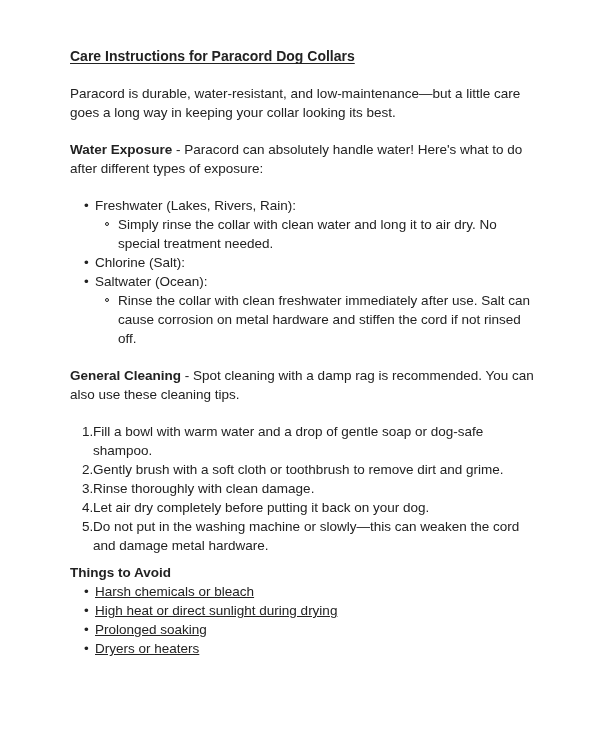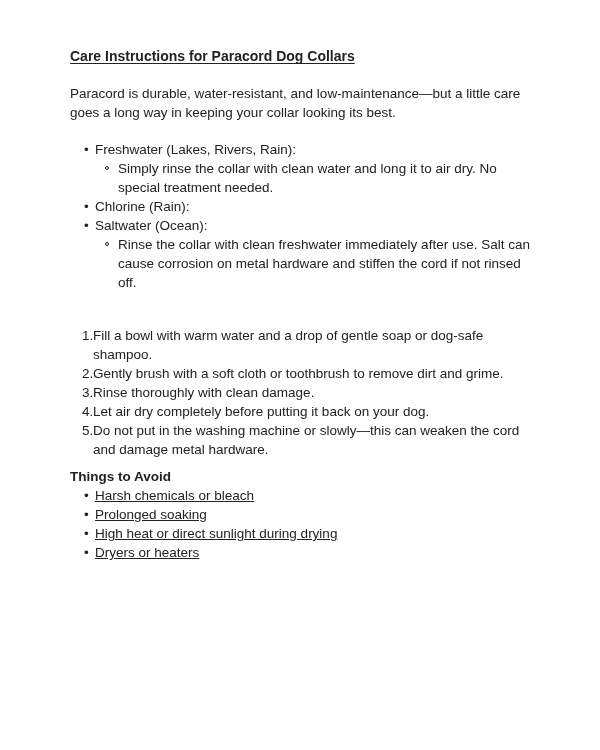--- a/index.html
+++ b/index.html
@@ -34,21 +34,21 @@
   .para {
     margin: 0 0 18px 0;
     white-space: pre-line;
   }
   .para strong { font-weight: 700; }
   ul.bullets, ol.steps, ul.sub {
     list-style: none;
     margin: 0;
     padding: 0;
   }
-  ul.bullets { margin-bottom: 34px; }
+  ul.bullets { margin-bottom: 18px; }
   ul.bullets > li {
     position: relative;
     padding-left: 25px;
   }
   ul.bullets > li::before {
     content: "\2022";
     position: absolute;
     left: 14px;
     top: 0;
   }
@@ -94,55 +94,59 @@
 </head>
 <body>
 
 <div class="doc">
 
   <h1 class="title">Care Instructions for Paracord Dog Collars</h1>
 
   <p class="para">Paracord is durable, water-resistant, and low-maintenance—but a little care
 goes a long way in keeping your collar looking its best.</p>
 
+  <p class="para"><strong>Water Exposure</strong><span> - Paracord can absolutely handle water! Here's what to do
+after different types of exposure:</span></p>
 
   <ul class="bullets">
     <li>
       <span>Freshwater (Lakes, Rivers, Rain):</span>
       <ul class="sub">
         <li>Simply rinse the collar with clean water and long it to air dry. No
 special treatment needed.</li>
       </ul>
     </li>
     <li>
-      <span>Chlorine (Rain):</span>
+      <span>Chlorine (Salt):</span>
     </li>
     <li>
       <span>Saltwater (Ocean):</span>
       <ul class="sub">
         <li>Rinse the collar with clean freshwater immediately after use. Salt can
 cause corrosion on metal hardware and stiffen the cord if not rinsed
 off.</li>
       </ul>
     </li>
   </ul>
 
+  <p class="para"><strong>General Cleaning</strong><span> - Spot cleaning with a damp rag is recommended. You can
+also use these cleaning tips.</span></p>
 
   <ol class="steps">
     <li>Fill a bowl with warm water and a drop of gentle soap or dog-safe
 shampoo.</li>
     <li>Gently brush with a soft cloth or toothbrush to remove dirt and grime.</li>
     <li>Rinse thoroughly with clean damage.</li>
     <li>Let air dry completely before putting it back on your dog.</li>
     <li>Do not put in the washing machine or slowly—this can weaken the cord
 and damage metal hardware.</li>
   </ol>
 
   <p class="head-only">Things to Avoid</p>
 
   <ul class="bullets tight">
     <li>Harsh chemicals or bleach</li>
+    <li>High heat or direct sunlight during drying</li>
     <li>Prolonged soaking</li>
-    <li>High heat or direct sunlight during drying</li>
     <li>Dryers or heaters</li>
   </ul>
 
 </div>
 
 </body></html>

